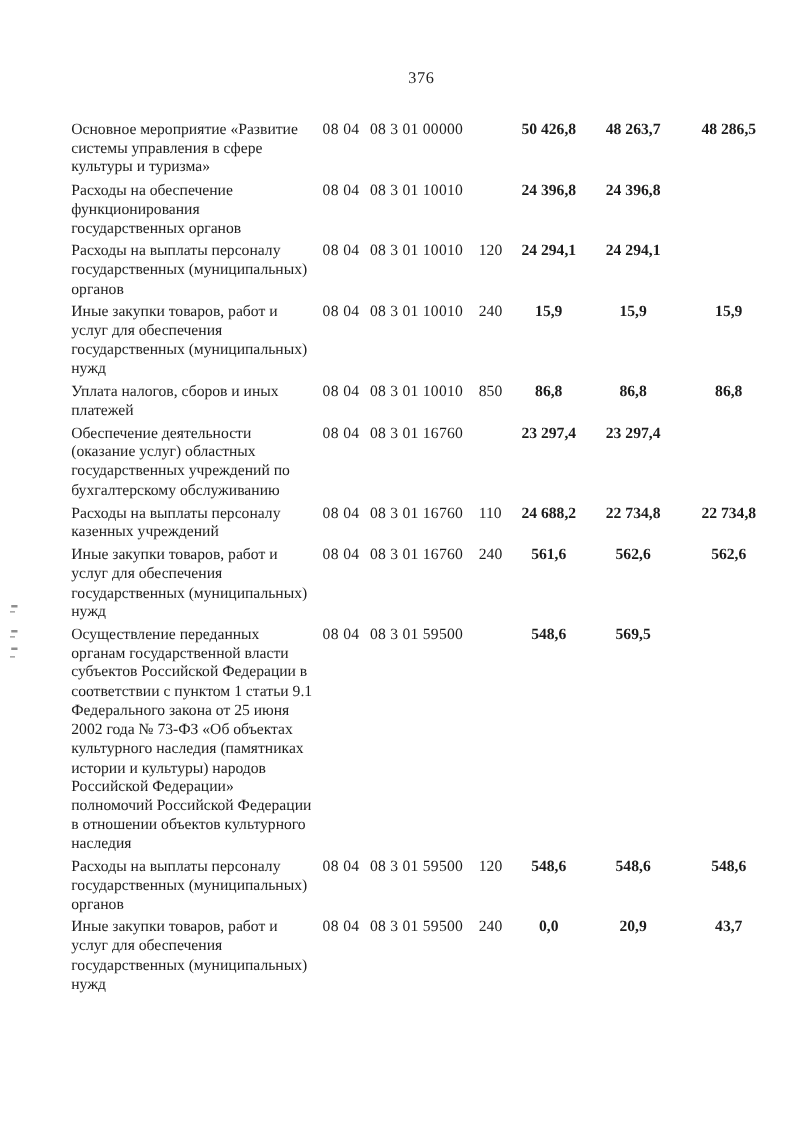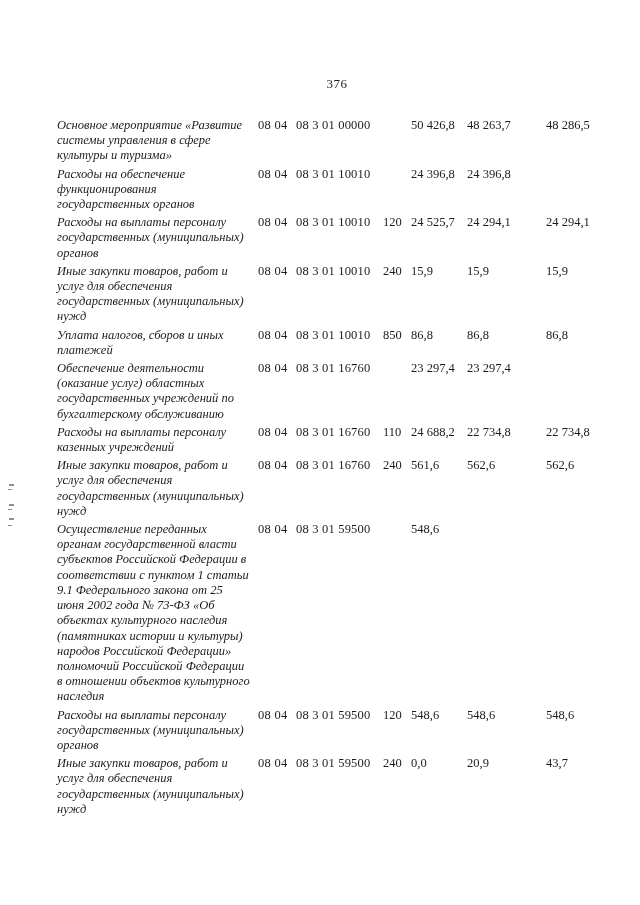--- a/index.html
+++ b/index.html
@@ -7,21 +7,21 @@
     width: 640px; height: 905px;
     background: #ffffff;
     font-family: "Liberation Serif", "DejaVu Serif", serif;
     color: #1c1c1c;
     overflow: hidden;
     position: relative;
   }
   .page {
     width: 640px; height: 651px;
     position: relative;
-    padding-top: 76px;
+    padding-top: 54px;
   }
   .page-number {
     text-align: center;
     padding-left: 34px;
     font-size: 13px;
     line-height: 15px;
     margin-bottom: 27px;
     letter-spacing: 0.5px;
   }
   .budget-table {
@@ -29,24 +29,24 @@
     padding-right: 20px;
   }
   .row {
     display: grid;
     grid-template-columns: 201px 38px 87px 28px 56px 79px 74px;
     margin-bottom: 3px;
     font-size: 12.5px;
     line-height: 15.2px;
   }
   .cell { white-space: normal; }
-  .cell.name { padding-right: 6px; font-style: italic; }
+  .cell.name { padding-right: 6px; }
   .cell.rz  { letter-spacing: 0.3px; }
   .cell.csr { letter-spacing: 0.2px; }
-  .cell.a1, .cell.a2, .cell.a3 { text-align: left; }
+  .cell.a1, .cell.a2, .cell.a3 { text-align: center; font-weight: bold; }
   
   .scan-artifacts span {
     position: absolute;
     background: #8f8f8f;
     display: block;
   }
   .art-1 { left: 9px;  top: 484px; width: 5px; height: 2px; }
   .art-2 { left: 8px;  top: 489px; width: 4px; height: 1px; }
   .art-3 { left: 9px;  top: 504px; width: 5px; height: 2px; }
   .art-4 { left: 8px;  top: 509px; width: 4px; height: 1px; }
@@ -76,21 +76,20 @@
         <div class="cell csr">08 3 01 10010</div>
         <div class="cell vr"></div>
         <div class="cell a2">24 396,8</div>
         <div class="cell a3">24 396,8</div>
       </div>
       <div class="row">
         <div class="cell name">Расходы на выплаты персоналу государственных (муниципальных) органов</div>
         <div class="cell rz">08 04</div>
         <div class="cell csr">08 3 01 10010</div>
         <div class="cell vr">120</div>
-        <div class="cell a1">24 525,7</div>
         <div class="cell a2">24 294,1</div>
         <div class="cell a3">24 294,1</div>
       </div>
       <div class="row">
         <div class="cell name">Иные закупки товаров, работ и услуг для обеспечения государственных (муниципальных) нужд</div>
         <div class="cell rz">08 04</div>
         <div class="cell csr">08 3 01 10010</div>
         <div class="cell vr">240</div>
         <div class="cell a1">15,9</div>
         <div class="cell a2">15,9</div>
@@ -130,20 +129,21 @@
         <div class="cell a1">561,6</div>
         <div class="cell a2">562,6</div>
         <div class="cell a3">562,6</div>
       </div>
       <div class="row">
         <div class="cell name">Осуществление переданных органам государственной власти субъектов Российской Федерации в соответствии с пунктом 1 статьи 9.1 Федерального закона от 25 июня 2002 года № 73-ФЗ «Об объектах культурного наследия (памятниках истории и культуры) народов Российской Федерации» полномочий Российской Федерации в отношении объектов культурного наследия</div>
         <div class="cell rz">08 04</div>
         <div class="cell csr">08 3 01 59500</div>
         <div class="cell vr"></div>
         <div class="cell a1">548,6</div>
+        <div class="cell a2">569,5</div>
       </div>
       <div class="row">
         <div class="cell name">Расходы на выплаты персоналу государственных (муниципальных) органов</div>
         <div class="cell rz">08 04</div>
         <div class="cell csr">08 3 01 59500</div>
         <div class="cell vr">120</div>
         <div class="cell a1">548,6</div>
         <div class="cell a2">548,6</div>
         <div class="cell a3">548,6</div>
       </div>

